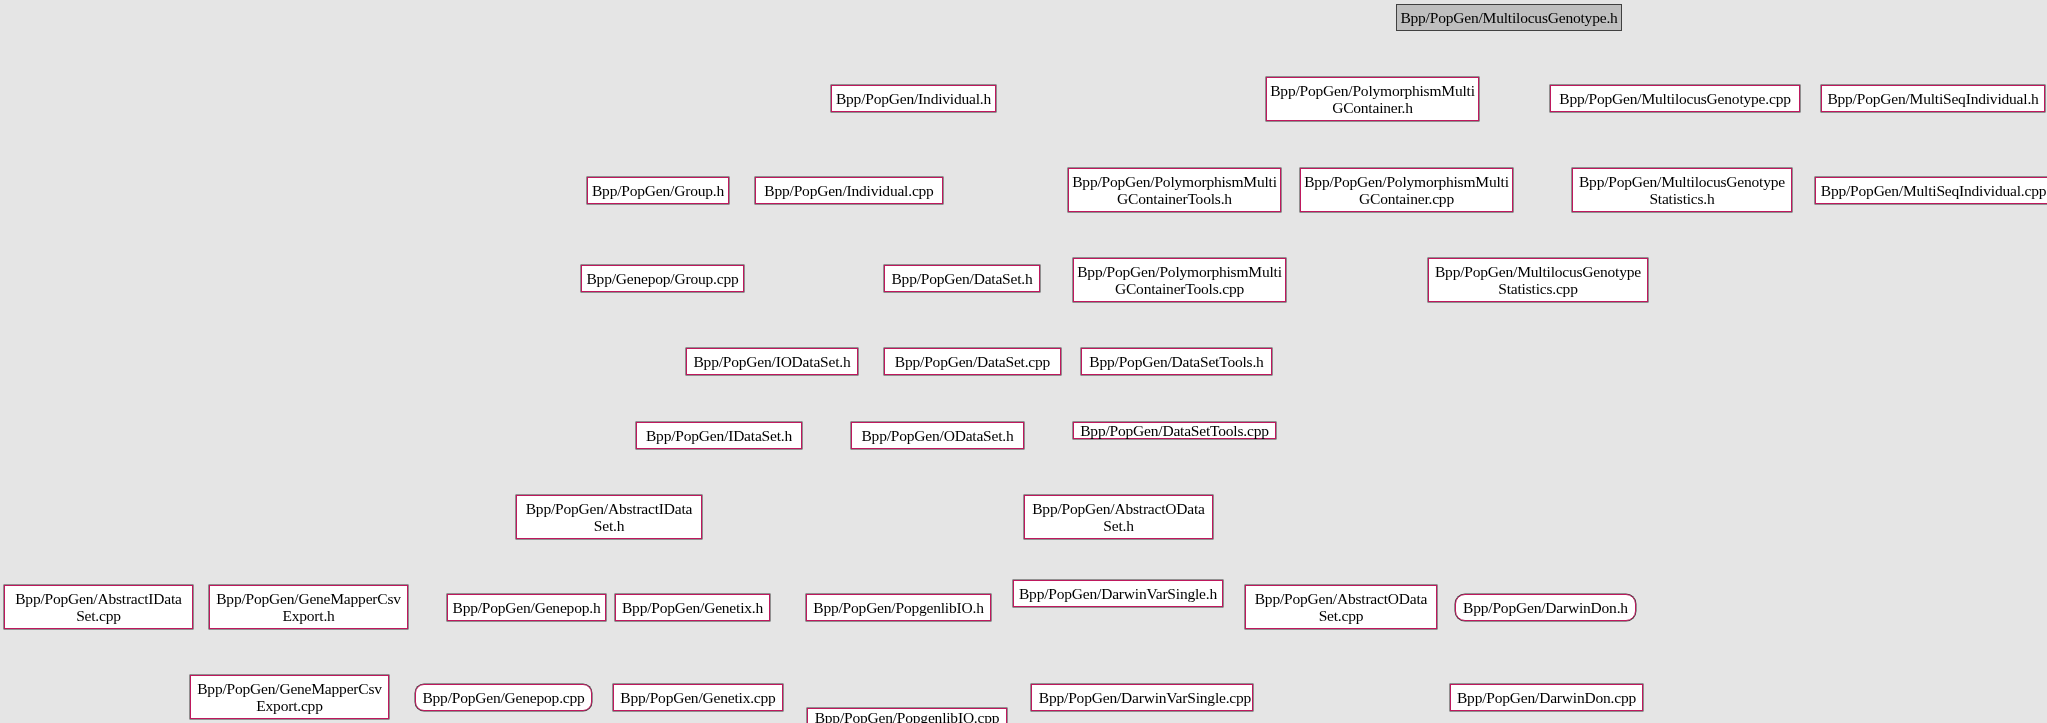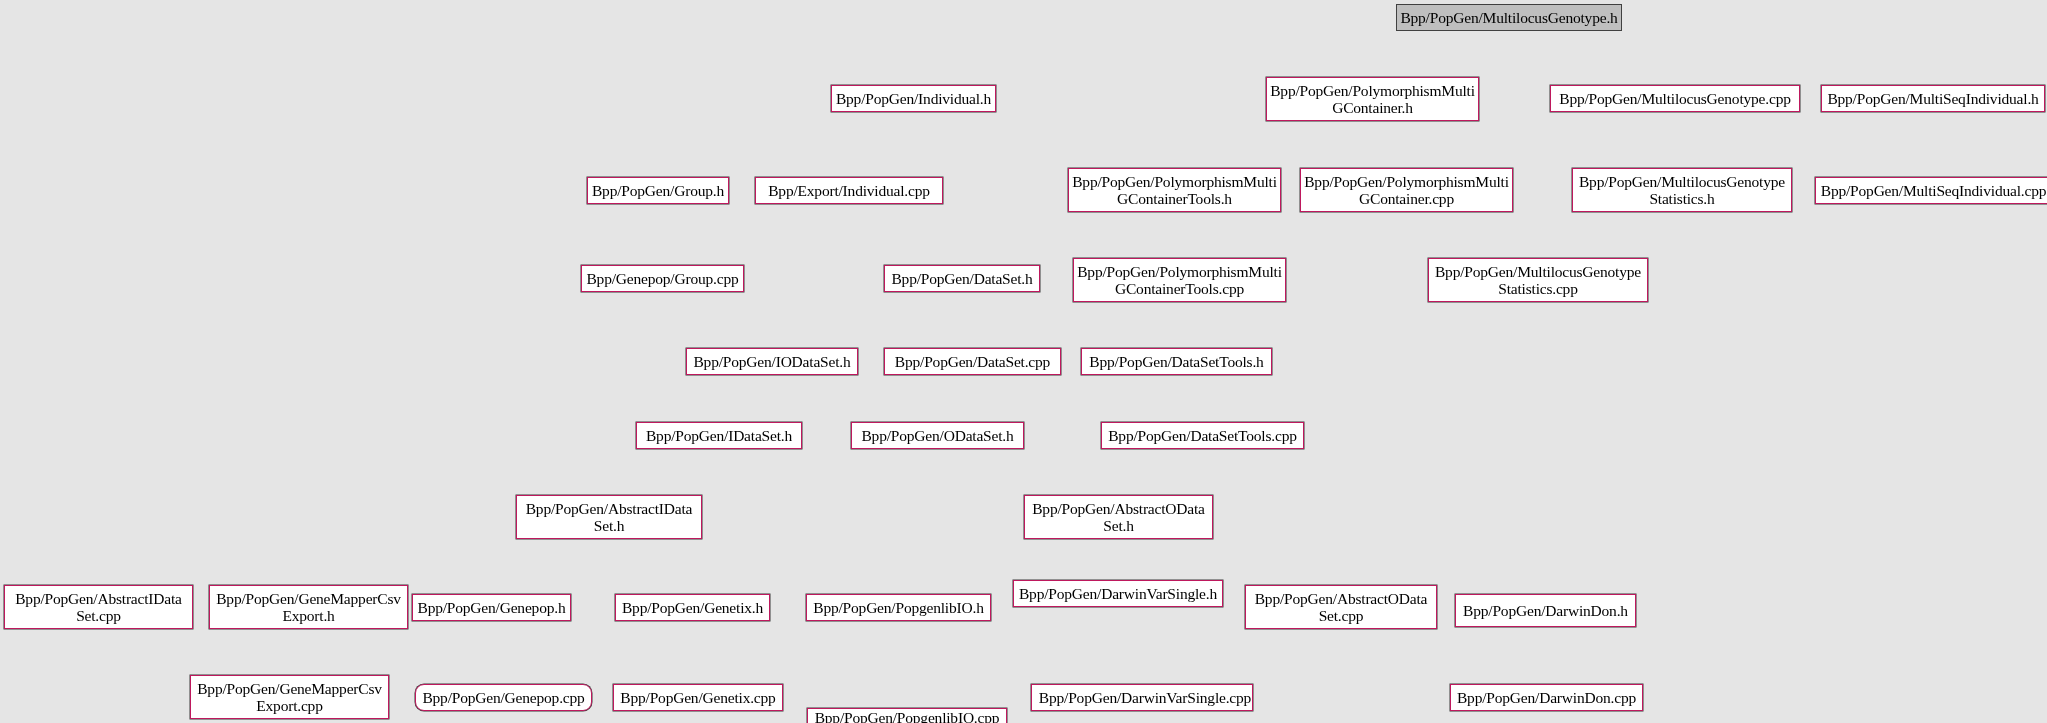--- a/index.html
+++ b/index.html
@@ -103,55 +103,55 @@
       </g>
   </svg>
   <div id="node-layer">
       <div class="node highlight" style="left: 1396px; top: 4px; width: 226px; height: 27px;">Bpp/PopGen/MultilocusGenotype.h</div>
       <div class="node thick" style="left: 831px; top: 85px; width: 165px; height: 27px;">Bpp/PopGen/Individual.h</div>
       <div class="node thick" style="left: 1266px; top: 77px; width: 213px; height: 44px;">Bpp/PopGen/PolymorphismMulti
 GContainer.h</div>
       <div class="node thick" style="left: 1550px; top: 85px; width: 250px; height: 27px;">Bpp/PopGen/MultilocusGenotype.cpp</div>
       <div class="node thick" style="left: 1821px; top: 85px; width: 224px; height: 27px;">Bpp/PopGen/MultiSeqIndividual.h</div>
       <div class="node thick" style="left: 587px; top: 177px; width: 142px; height: 27px;">Bpp/PopGen/Group.h</div>
-      <div class="node thick" style="left: 755px; top: 177px; width: 188px; height: 27px;">Bpp/Export/Individual.cpp</div>
+      <div class="node thick" style="left: 755px; top: 177px; width: 188px; height: 27px;">Bpp/PopGen/Individual.cpp</div>
       <div class="node thick" style="left: 1068px; top: 168px; width: 213px; height: 44px;">Bpp/PopGen/PolymorphismMulti
 GContainerTools.h</div>
       <div class="node thick" style="left: 1300px; top: 168px; width: 213px; height: 44px;">Bpp/PopGen/PolymorphismMulti
 GContainer.cpp</div>
       <div class="node thick" style="left: 1572px; top: 168px; width: 220px; height: 44px;">Bpp/PopGen/MultilocusGenotype
 Statistics.h</div>
       <div class="node thick" style="left: 1815px; top: 177px; width: 237px; height: 27px;">Bpp/PopGen/MultiSeqIndividual.cpp</div>
       <div class="node thick" style="left: 581px; top: 265px; width: 163px; height: 27px;">Bpp/Genepop/Group.cpp</div>
       <div class="node thick" style="left: 884px; top: 265px; width: 156px; height: 27px;">Bpp/PopGen/DataSet.h</div>
       <div class="node thick" style="left: 1073px; top: 258px; width: 213px; height: 44px;">Bpp/PopGen/PolymorphismMulti
 GContainerTools.cpp</div>
       <div class="node thick" style="left: 1428px; top: 258px; width: 220px; height: 44px;">Bpp/PopGen/MultilocusGenotype
 Statistics.cpp</div>
       <div class="node thick" style="left: 686px; top: 348px; width: 172px; height: 27px;">Bpp/PopGen/IODataSet.h</div>
       <div class="node thick" style="left: 884px; top: 348px; width: 177px; height: 27px;">Bpp/PopGen/DataSet.cpp</div>
       <div class="node thick" style="left: 1081px; top: 348px; width: 191px; height: 27px;">Bpp/PopGen/DataSetTools.h</div>
       <div class="node thick" style="left: 636px; top: 422px; width: 166px; height: 27px;">Bpp/PopGen/IDataSet.h</div>
       <div class="node thick" style="left: 851px; top: 422px; width: 173px; height: 27px;">Bpp/PopGen/ODataSet.h</div>
-      <div class="node thick" style="left: 1073px; top: 422px; width: 203px; height: 27px; margin-left: 28px;">Bpp/PopGen/DataSetTools.cpp</div>
+      <div class="node thick" style="left: 1073px; top: 422px; width: 203px; height: 17px;">Bpp/PopGen/DataSetTools.cpp</div>
       <div class="node thick" style="left: 516px; top: 495px; width: 186px; height: 44px;">Bpp/PopGen/AbstractIData
 Set.h</div>
       <div class="node thick" style="left: 1024px; top: 495px; width: 189px; height: 44px;">Bpp/PopGen/AbstractOData
 Set.h</div>
       <div class="node thick" style="left: 4px; top: 585px; width: 189px; height: 44px;">Bpp/PopGen/AbstractIData
 Set.cpp</div>
       <div class="node thick" style="left: 209px; top: 585px; width: 199px; height: 44px;">Bpp/PopGen/GeneMapperCsv
 Export.h</div>
-      <div class="node thick" style="left: 412px; top: 594px; width: 159px; height: 27px;">Bpp/PopGen/Genepop.h</div>
+      <div class="node thick" style="left: 447px; top: 594px; width: 159px; height: 27px;">Bpp/PopGen/Genepop.h</div>
       <div class="node thick" style="left: 615px; top: 594px; width: 155px; height: 27px;">Bpp/PopGen/Genetix.h</div>
       <div class="node thick" style="left: 806px; top: 594px; width: 185px; height: 27px;">Bpp/PopGen/PopgenlibIO.h</div>
       <div class="node thick" style="left: 1013px; top: 580px; width: 210px; height: 27px;">Bpp/PopGen/DarwinVarSingle.h</div>
       <div class="node thick" style="left: 1245px; top: 585px; width: 192px; height: 44px;">Bpp/PopGen/AbstractOData
 Set.cpp</div>
-      <div class="node thick" style="left: 1455px; top: 594px; width: 181px; height: 33px;">Bpp/PopGen/DarwinDon.h</div>
+      <div class="node thick" style="left: 1455px; top: 594px; width: 181px; height: 27px; border-radius: 10px;">Bpp/PopGen/DarwinDon.h</div>
       <div class="node thick" style="left: 190px; top: 675px; width: 199px; height: 44px;">Bpp/PopGen/GeneMapperCsv
 Export.cpp</div>
       <div class="node thick" style="left: 415px; top: 684px; width: 177px; height: 27px; border-radius: 9px;">Bpp/PopGen/Genepop.cpp</div>
       <div class="node thick" style="left: 613px; top: 684px; width: 170px; height: 27px;">Bpp/PopGen/Genetix.cpp</div>
       <div class="node thick" style="left: 807px; top: 708px; width: 200px; height: 19px;">Bpp/PopGen/PopgenlibIO.cpp</div>
       <div class="node thick" style="left: 1031px; top: 684px; width: 222px; height: 27px; padding-left: 6px;">Bpp/PopGen/DarwinVarSingle.cpp</div>
       <div class="node thick" style="left: 1450px; top: 684px; width: 193px; height: 27px;">Bpp/PopGen/DarwinDon.cpp</div>
     </div>
 </div>
 

